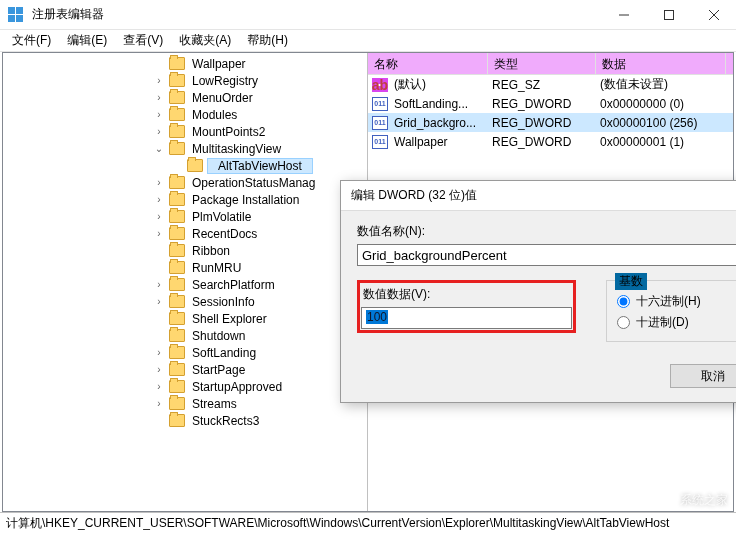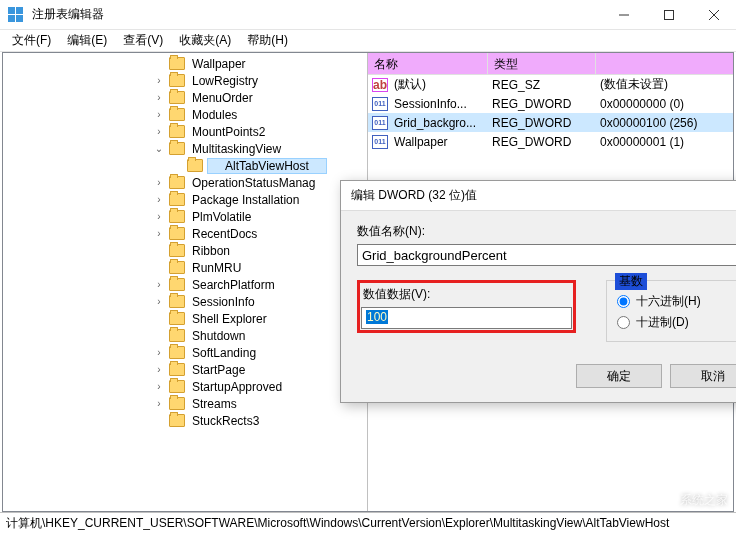--- a/index.html
+++ b/index.html
@@ -12,59 +12,59 @@
 .titlebar .ctrl { width: 45px; height: 30px; display: flex; align-items: center; justify-content: center; color: #555; }
 
 .menubar { height: 22px; display: flex; align-items: center; padding: 0 4px; border-bottom: 1px solid #e5e5e5; }
 .menubar .mitem { padding: 2px 8px; }
 
 .content { display: flex; height: 460px; border: 1px solid #828790; margin: 0 2px; }
 
 .tree { width: 365px; border-right: 1px solid #c0c0c0; overflow-x: auto; overflow-y: auto; white-space: nowrap; position: relative; }
 .tree-inner { padding-top: 2px; min-width: 480px; }
 .tree-row { display: flex; align-items: center; height: 17px; padding-left: 150px; position: relative; }
-.tree-row.selected .label { background: #cce8ff; border: 1px solid #99d1ff; padding: 0 17px; }
+.tree-row.selected .label { background: #cce8ff; border: 1px solid #99d1ff; padding: 0 10px; }
 .tree-row .twisty { width: 12px; text-align: center; color: #666; font-size: 10px; }
 .tree-row .folder { width: 16px; height: 13px; background: #ffd770; border: 1px solid #d4a030; border-radius: 1px; margin: 0 4px; position: relative; }
 .tree-row .folder::before { content: ""; position: absolute; top: -3px; left: 0; width: 6px; height: 3px; background: #ffd770; border: 1px solid #d4a030; border-bottom: none; border-radius: 1px 1px 0 0; }
 .tree-row .label { padding: 0 3px; }
 
 .listview { flex: 1; display: flex; flex-direction: column; }
 .lv-header { display: flex; height: 22px; background: #f0abfc; border-bottom: 1px solid #e0e0e0; }
 .lv-header .col { padding: 3px 6px; border-right: 1px solid #e0e0e0; }
 .lv-body { flex: 1; }
 .lv-row { display: flex; align-items: center; height: 19px; }
 .lv-row.selected { background: #cce8ff; }
 .lv-row .cell { padding: 1px 4px; overflow: hidden; text-overflow: ellipsis; white-space: nowrap; }
 .lv-row .ic { width: 16px; height: 14px; margin: 0 2px 0 4px; display: inline-flex; align-items: center; justify-content: center; }
-.ic-sz { background: #fff; border: 1px solid #d946ef; color: #c04040; font-size: 12px; font-weight: bold; }
+.ic-sz { background: #fff; border: 6px solid #d946ef; color: #c04040; font-size: 14px; font-weight: bold; }
 .ic-dw { background: #fff; border: 1px solid #4060c0; color: #4060c0; font-size: 7px; font-weight: bold; }
 
 .col-name { width: 120px; }
 .col-type { width: 108px; }
 .col-data { width: 130px; }
 
 .statusbar { height: 22px; border-top: 1px solid #c0c0c0; padding: 2px 6px; display: flex; align-items: center; overflow: hidden; white-space: nowrap; }
 
 .dialog { position: absolute; left: 340px; top: 180px; width: 433px; background: #f0f0f0; border: 1px solid #9a9a9a; box-shadow: 3px 3px 12px rgba(0,0,0,0.25); }
 .dialog .dlg-title { height: 30px; background: #fff; display: flex; align-items: center; padding: 0 10px; border-bottom: 1px solid #ddd; }
 .dialog .dlg-title span { flex: 1; }
 .dialog .dlg-close { width: 40px; height: 28px; display: flex; align-items: center; justify-content: center; }
 .dialog .dlg-body { padding: 12px 16px; }
 .dialog .field-label { margin-bottom: 4px; }
 .dialog .text-input { width: 100%; height: 22px; border: 1px solid #7a7a7a; background: #fff; padding: 2px 4px; font-size: 13px; }
 .dialog .row-split { display: flex; margin-top: 14px; gap: 30px; }
 .dialog .left-col { flex: 1; }
 .dialog .group { border: 1px solid #d0d0d0; padding: 8px 10px 6px; position: relative; min-width: 150px; }
-.dialog .group .legend { position: absolute; top: -8px; left: 8px; background: #1d4ed8; padding: 0 4px; }
+.dialog .group .legend { position: absolute; top: -8px; left: 8px; background: #0369a1; padding: 0 4px; }
 .dialog .radio-row { display: flex; align-items: center; margin: 4px 0; }
 .dialog .radio-row input { margin-right: 6px; }
 .dialog .value-wrap { border: 3px solid #e62020; padding: 1px; }
 .dialog .value-input { width: 100%; height: 22px; border: 1px solid #7a7a7a; background: #fff; padding: 2px 4px; font-size: 12px; }
-.dialog .value-input .seltext { background: #0078d7; color: #fef9c3; padding: 0 1px; }
+.dialog .value-input .seltext { background: #0078d7; color: #0f172a; padding: 0 1px; }
 .dialog .dlg-buttons { display: flex; justify-content: flex-end; gap: 8px; padding: 10px 16px 14px; }
 .dialog .btn { width: 86px; height: 24px; background: #e1e1e1; border: 1px solid #adadad; display: flex; align-items: center; justify-content: center; }
 
 .watermark { position: absolute; right: 8px; bottom: 28px; color: rgba(255,255,255,0.8); font-size: 14px; text-shadow: 0 0 4px rgba(0,0,0,0.6); pointer-events: none; opacity: 0.6; }
 </style>
 </head>
 <body>
 
 <div class="titlebar">
   <div class="app-icon">
@@ -212,31 +212,32 @@
           <span class="twisty"></span>
           <span class="folder"></span>
           <span class="label">StuckRects3</span>
         </div>
       </div>
   </div>
   <div class="listview">
     <div class="lv-header">
       <div class="col col-name">名称</div>
       <div class="col col-type">类型</div>
+      <div class="col col-data">数据</div>
     </div>
     <div class="lv-body" id="lv-body">
         <div class="lv-row">
           <span class="ic ic-sz">ab</span>
           <div class="cell col-name" style="width: 98px;">(默认)</div>
           <div class="cell col-type">REG_SZ</div>
           <div class="cell col-data">(数值未设置)</div>
         </div>
         <div class="lv-row">
           <span class="ic ic-dw">011</span>
-          <div class="cell col-name" style="width: 98px;">SessionInfo...</div>
+          <div class="cell col-name" style="width: 98px;">SoftLanding...</div>
           <div class="cell col-type">REG_DWORD</div>
           <div class="cell col-data">0x00000000 (0)</div>
         </div>
         <div class="lv-row selected">
           <span class="ic ic-dw">011</span>
           <div class="cell col-name" style="width: 98px;">Grid_backgro...</div>
           <div class="cell col-type">REG_DWORD</div>
           <div class="cell col-data">0x00000100 (256)</div>
         </div>
         <div class="lv-row">
@@ -280,20 +281,19 @@
             <span>十六进制(H)</span>
           </label>
         <label class="radio-row">
             <input type="radio" name="base" style="">
             <span>十进制(D)</span>
           </label>
       </div>
     </div>
   </div>
   <div class="dlg-buttons">
-    <div class="btn">确定</div>
     <div class="btn">取消</div>
   </div>
 </div>
 
 <div class="watermark">
   <span>系统之家</span>
 </div>
 
 </body></html>

